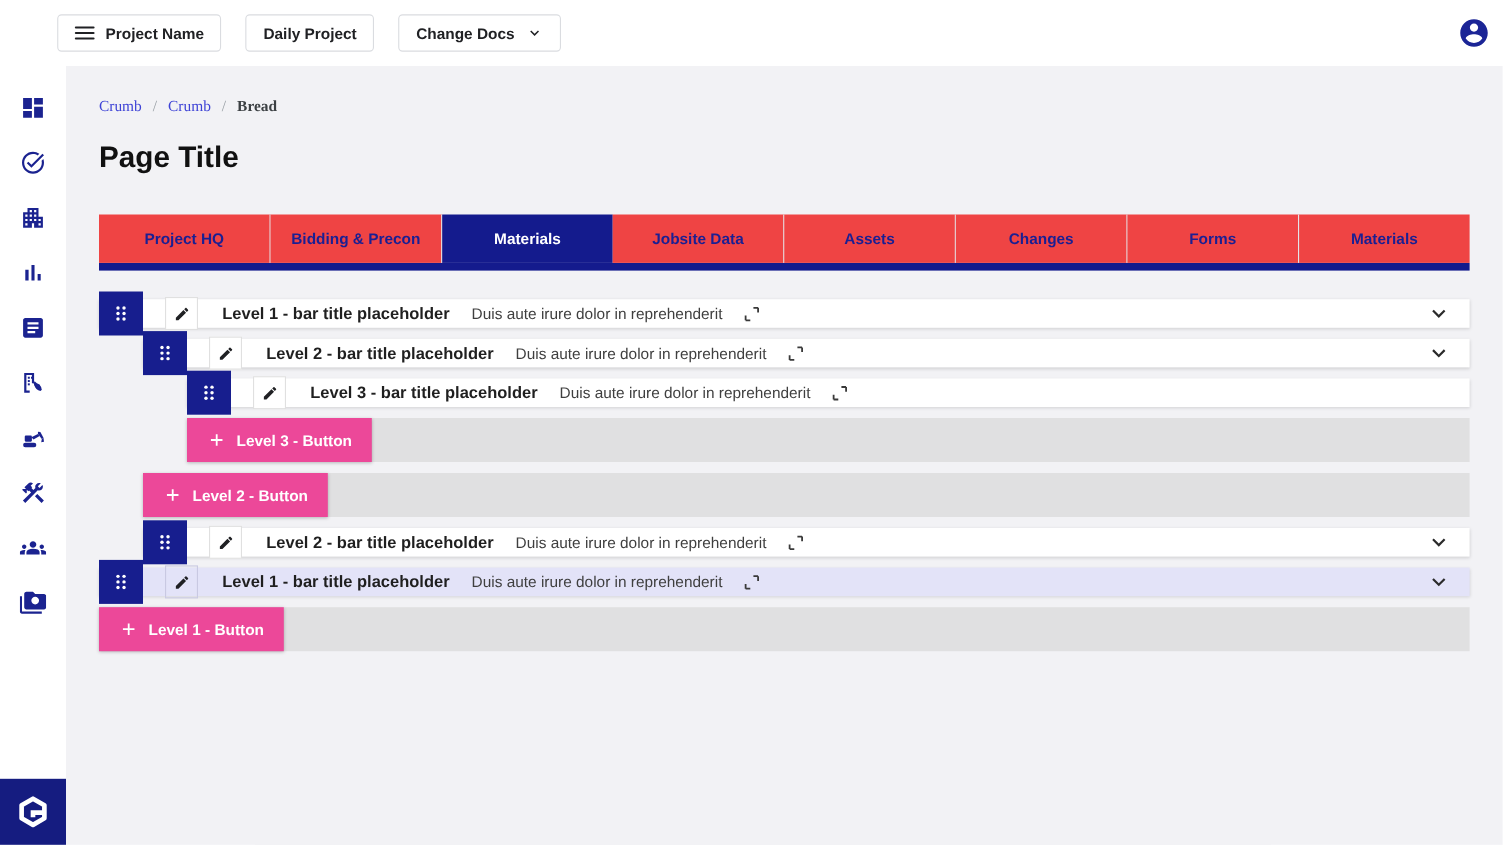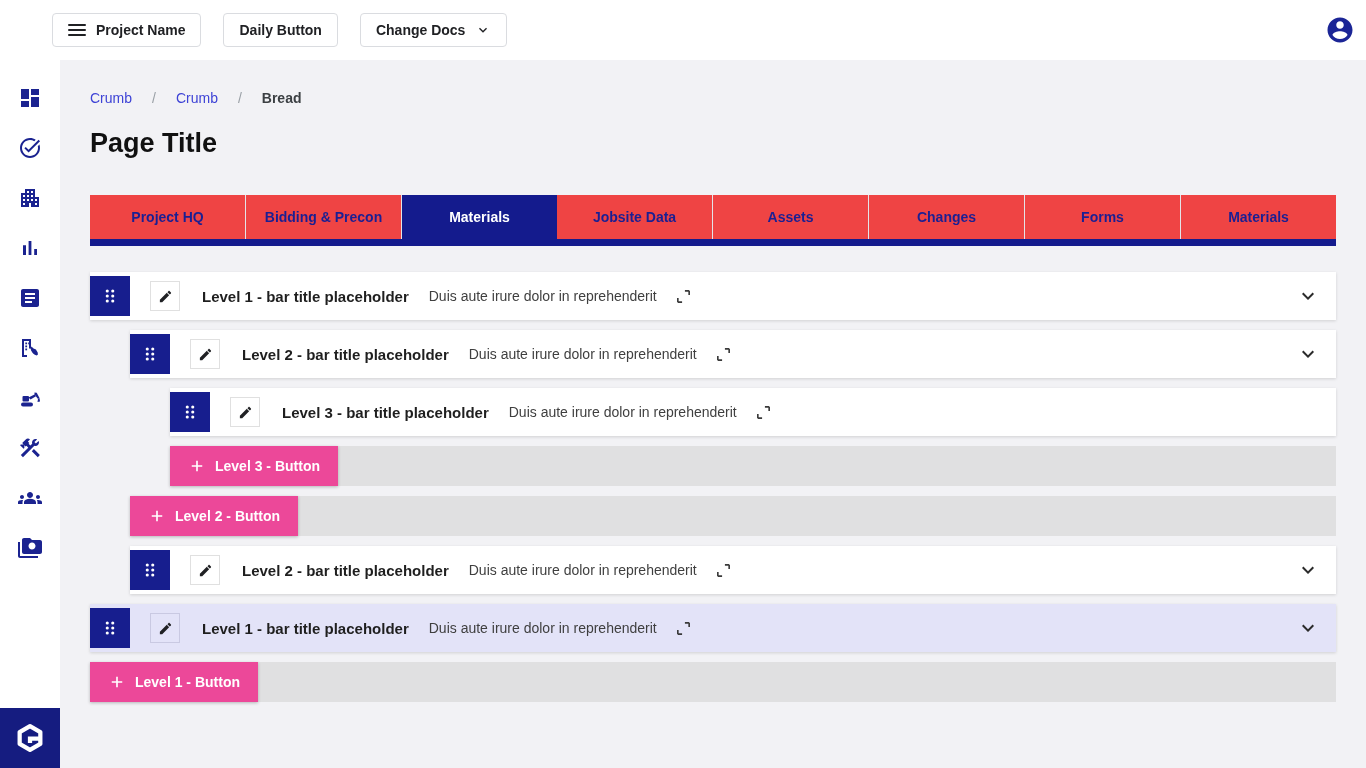--- a/index.html
+++ b/index.html
@@ -25,21 +25,21 @@
     padding-top:26px; gap:26px; z-index:20; }
   .side-icon { width:24px; height:24px; cursor:pointer; flex:0 0 auto; }
   .side-icon svg { display:block; width:24px; height:24px; fill:#1b2390; }
   .logo-box { position:absolute; left:0; bottom:0; width:60px; height:60px;
     background:#151c80; display:flex; align-items:center; justify-content:center; z-index:25; }
 
   
   .main { position:absolute; left:60px; top:60px; width:1306px; height:708px;
     background:#f2f2f5; padding:30px 30px 0 30px; overflow:hidden; }
 
-  .breadcrumb { display:flex; align-items:center; gap:20px; font-size:14px; margin-bottom:22px; }
+  .breadcrumb { display:flex; align-items:center; gap:10px; font-size:14px; margin-bottom:22px;font-family:Liberation Serif, serif; }
   .crumb-link { color:#3e43d6; cursor:pointer; }
   .crumb-sep { color:#9aa0a6; }
   .crumb-current { color:#3c4043; font-weight:bold; }
 
   .page-title { font-size:27px; font-weight:bold; color:#111111; margin-bottom:36px; }
 
   
   .tabs { display:flex; width:1246px; height:44px; }
   .tab { flex:1 1 0; background:#ef4444; color:#1a1f93; font-size:14px; font-weight:bold;
     display:flex; align-items:center; justify-content:center; cursor:pointer;
@@ -47,21 +47,21 @@
   .tab:last-child { border-right:none; }
   .tab.active { background:#141b8d; color:#ffffff; border-right:none; }
   .tab-underline { width:1246px; height:7px; background:#141b8d; }
 
   
   .rows { margin-top:26px; display:flex; flex-direction:column; gap:10px; width:1246px; }
   .indent-1 { margin-left:0; }
   .indent-2 { margin-left:40px; }
   .indent-3 { margin-left:80px; }
 
-  .bar { height:48px; display:flex; align-items:center; background:#ffffff;
+  .bar { height:26px; display:flex; align-items:center; background:#ffffff;
     box-shadow:0 1px 3px rgba(0,0,0,.14); cursor:pointer; }
   .bar.highlighted { background:#e3e3f8; }
   .drag-handle { width:40px; height:40px; background:#171e8e; flex:0 0 auto;
     display:flex; align-items:center; justify-content:center; cursor:grab; }
   .edit-btn { width:30px; height:30px; margin-left:20px; border:1px solid #e0e0e0;
     background:#ffffff; display:flex; align-items:center; justify-content:center; cursor:pointer; }
   .bar.highlighted .edit-btn { background:transparent; border-color:#c9c9e2; }
   .bar-title { margin-left:22px; font-size:15px; font-weight:bold; color:#1f1f1f; white-space:nowrap; }
   .bar-desc { margin-left:20px; font-size:14px; color:#3f3f3f; white-space:nowrap; }
   .expand-icon { margin-left:18px; width:17px; height:17px; cursor:pointer; }
@@ -80,21 +80,21 @@
   <div class="topbar-buttons">
     <button class="tb-btn">
       <span class="hamburger">
           <span></span>
           <span></span>
           <span></span>
         </span>
       <span>Project Name</span>
     </button>
     <button class="tb-btn">
-      <span>Daily Button</span>
+      <span>Daily Project</span>
     </button>
     <button class="tb-btn">
       <span>Change Docs</span>
       <span class="tb-chevron">
         <svg width="16" height="16" viewBox="0 0 24 24">
             <path d="M7.41 8.59L12 13.17l4.59-4.58L18 10l-6 6-6-6z" fill="#202124"></path>
           </svg>
       </span>
     </button>
   </div>

